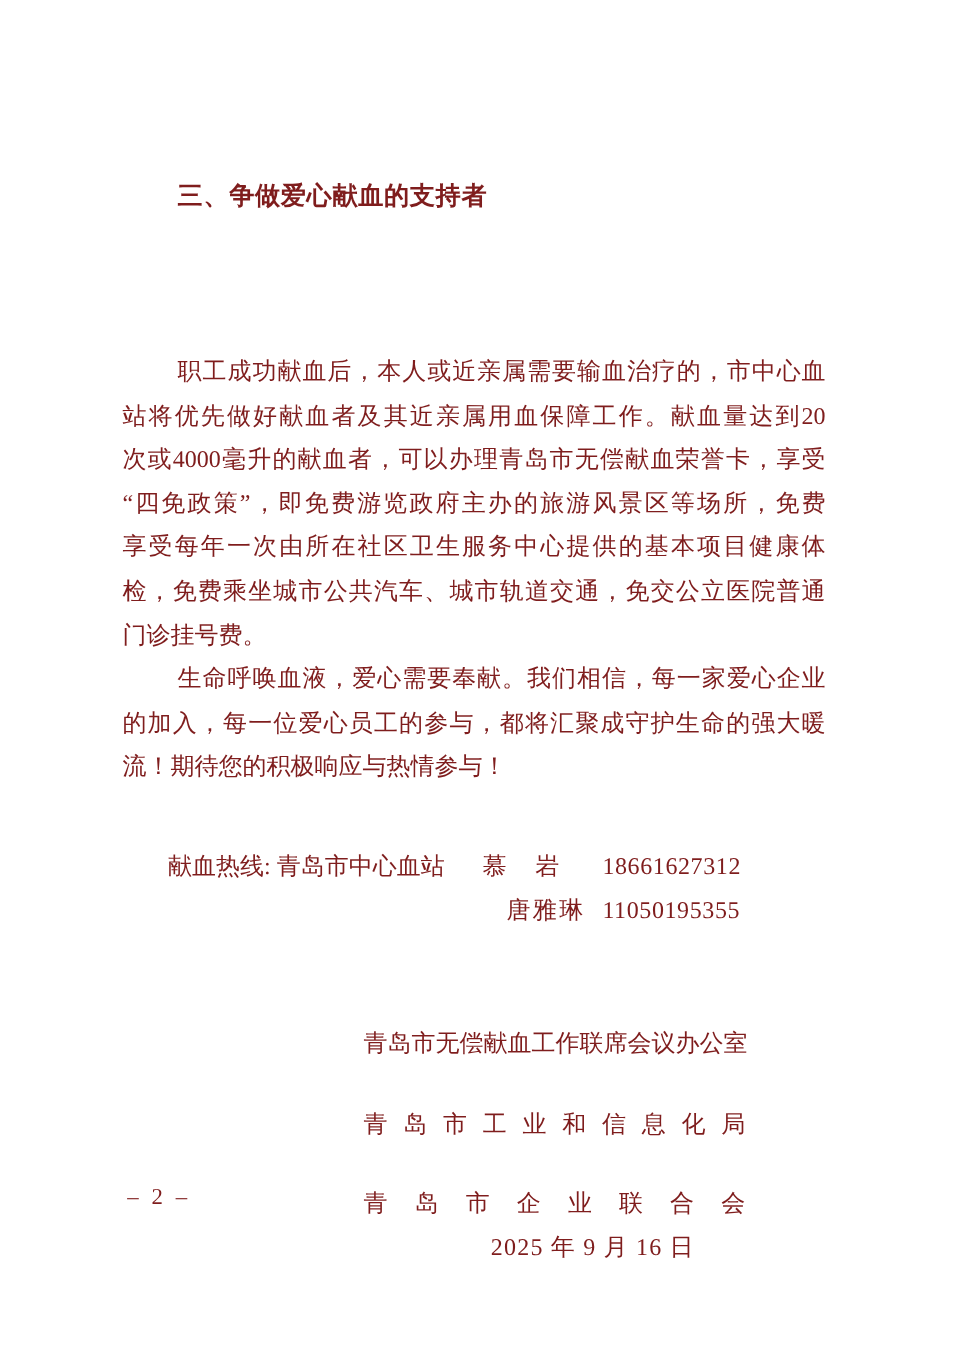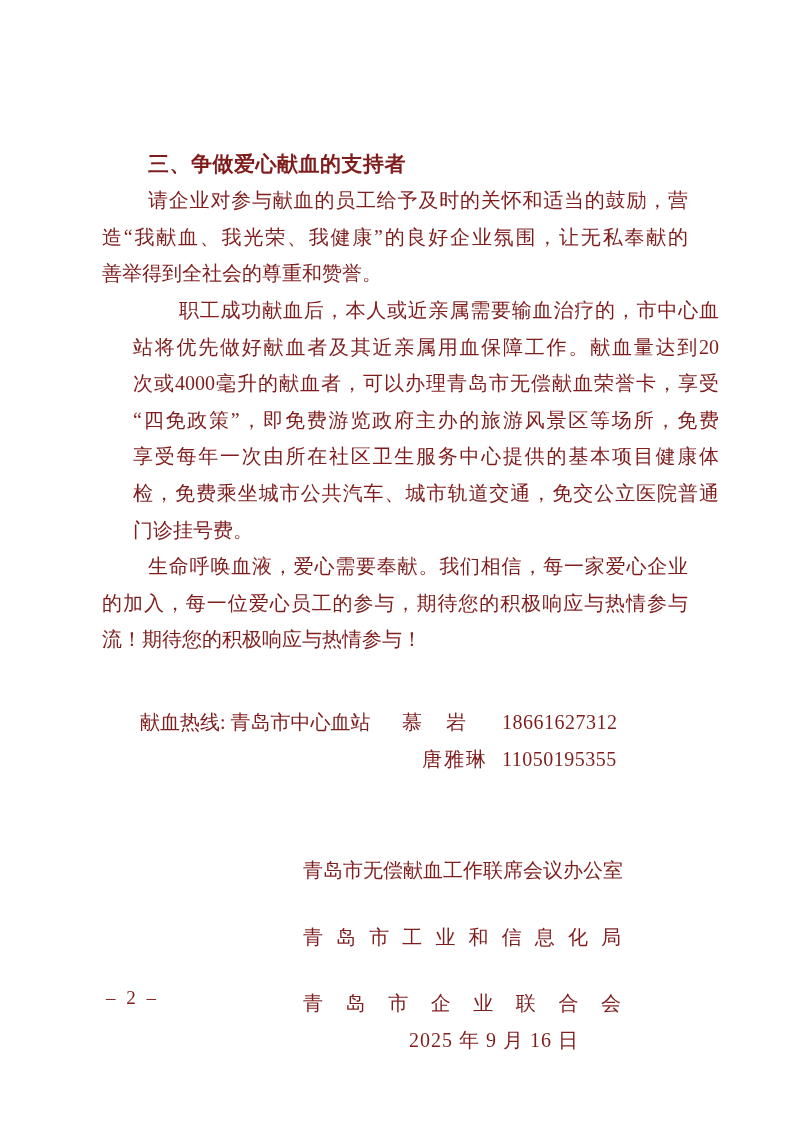--- a/index.html
+++ b/index.html
@@ -45,21 +45,21 @@
     text-align-last: justify;
     text-justify: inter-character;
     white-space: nowrap;
   }
   .para .line.first { text-indent: 46px; }
   .para .line.lastline {
     text-align-last: left;
     text-align: left;
   }
   .p1 { top: 182px; }
-  .p2 { top: 292px; margin-left: 31px; }
+  .p2 { top: 292px; }
   .p3 { top: 548px; }
 
   
   .hotline {
     position: absolute;
     left: 102px;
     top: 704px;
     width: 586px;
     font-size: 20px;
   }
@@ -111,39 +111,34 @@
     white-space: nowrap;
   }
 </style>
 </head>
 <body>
 
 <div class="page">
 
   <h2 class="heading">三、争做爱心献血的支持者</h2>
 
-  <div class="para p1">
-    <div class="line first">请企业对参与献血的员工给予及时的关怀和适当的鼓励，营</div>
-    <div class="line">造“我献血、我光荣、我健康”的良好企业氛围，让无私奉献的</div>
-    <div class="line lastline">善举得到全社会的尊重和赞誉。</div>
-  </div>
 
   <div class="para p2">
     <div class="line first">职工成功献血后，本人或近亲属需要输血治疗的，市中心血</div>
     <div class="line">站将优先做好献血者及其近亲属用血保障工作。献血量达到20</div>
     <div class="line">次或4000毫升的献血者，可以办理青岛市无偿献血荣誉卡，享受</div>
     <div class="line">“四免政策”，即免费游览政府主办的旅游风景区等场所，免费</div>
     <div class="line">享受每年一次由所在社区卫生服务中心提供的基本项目健康体</div>
     <div class="line">检，免费乘坐城市公共汽车、城市轨道交通，免交公立医院普通</div>
     <div class="line lastline">门诊挂号费。</div>
   </div>
 
   <div class="para p3">
     <div class="line first">生命呼唤血液，爱心需要奉献。我们相信，每一家爱心企业</div>
-    <div class="line">的加入，每一位爱心员工的参与，期待您的积极响应与热情参与</div>
+    <div class="line">的加入，每一位爱心员工的参与，都将汇聚成守护生命的强大暖</div>
     <div class="line lastline">流！期待您的积极响应与热情参与！</div>
   </div>
 
   <div class="hotline">
     <div class="hotline-row">
       <span class="hl-label">献血热线: 青岛市中心血站</span>
       <span class="hl-name-1">慕　岩</span>
       <span class="hl-phone">18661627312</span>
     </div>
     <div class="hotline-row">

